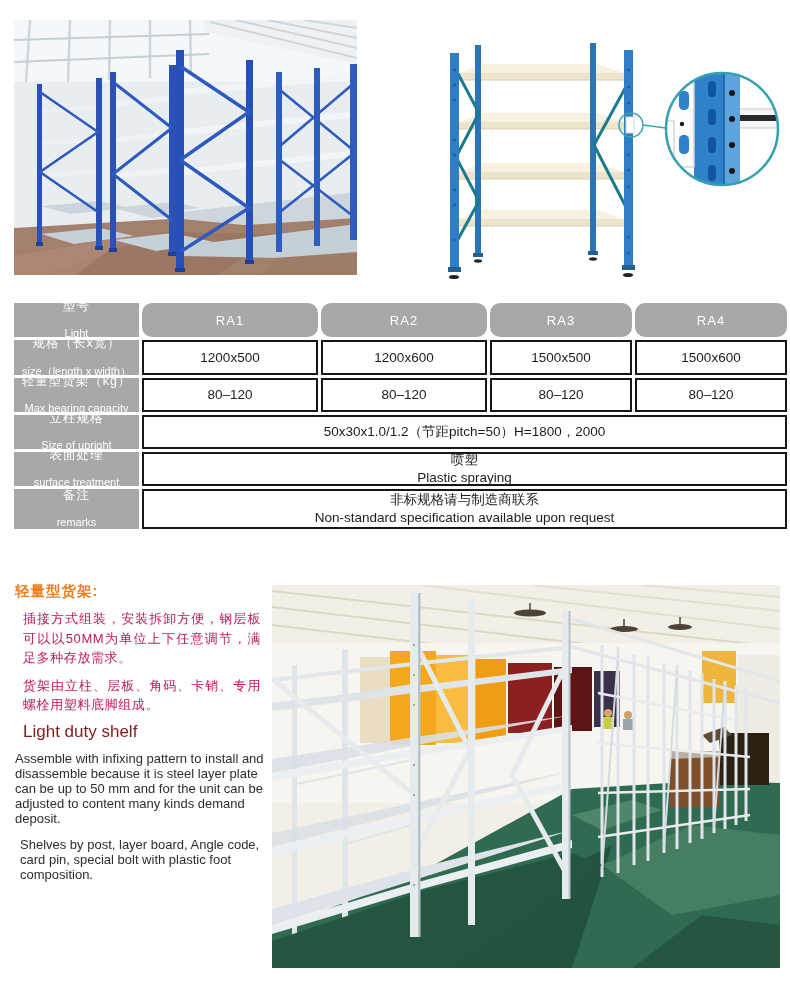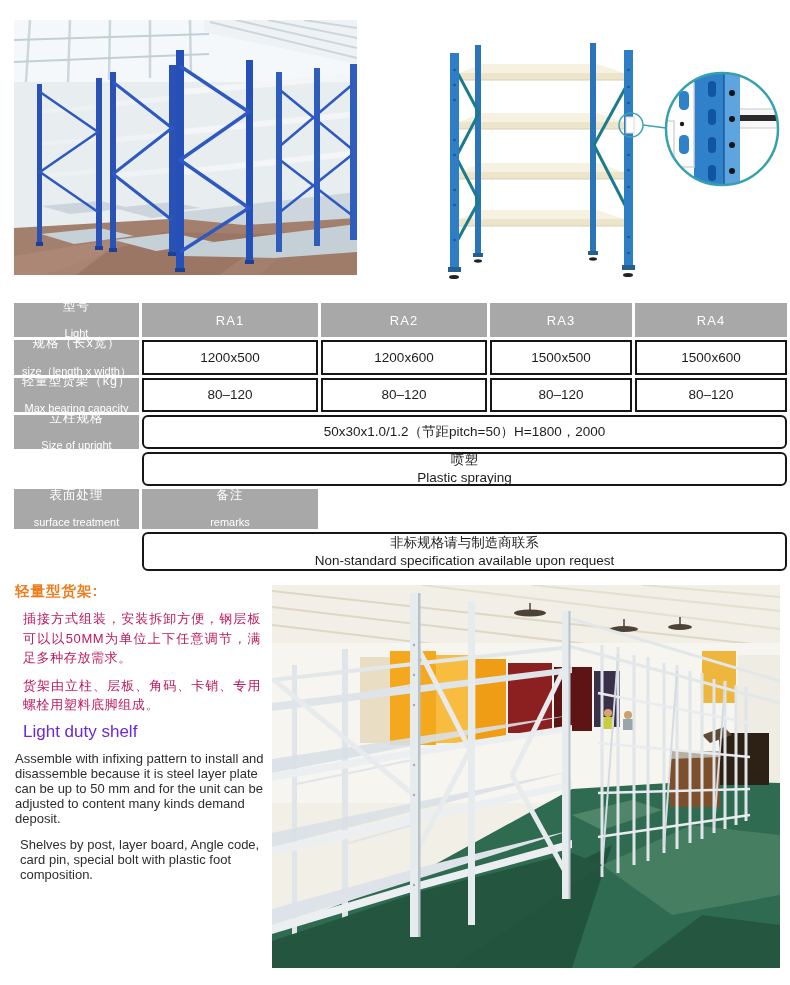--- a/index.html
+++ b/index.html
@@ -23,32 +23,32 @@
     display: grid;
     grid-template-columns: 125px 176px 166px 142px 152px;
     grid-template-rows: 34px 35px 34px 34px 34px 40px;
     gap: 3px;
     background: #ffffff;
   }
   .cell { display: flex; align-items: center; justify-content: center; text-align: center; }
   .lbl  { background: #a8a8a8; color: #ffffff; flex-direction: column; line-height: 1.25; gap: 13px; }
   .lbl .zh { font-size: 12.5px; letter-spacing: 1px; }
   .lbl .en { font-size: 11px; }
-  .hd   { background: #a8a8a8; color: #ffffff; font-size: 13px; letter-spacing: 1px; }
+  .hd   { background: #a8a8a8; color: #ffffff; font-size: 13px; letter-spacing: 1px; border-radius: 10px; }
   .val  { background: #ffffff; border: 2px solid #161616; color: #1c1c1c;
           font-size: 13.5px; flex-direction: column; line-height: 1.3; }
-  .span4 { grid-column: 2 / 6; border-radius: 6px; }
+  .span4 { grid-column: 2 / 6; }
 
   
   .zh-section { position: absolute; left: 15px; top: 582px; width: 254px; }
   .zh-heading { color: #ee7d1e; font-weight: bold; font-size: 14.5px; margin-bottom: 7px; letter-spacing: 1px; }
   .zh-section p { margin: 8px; font-size: 13px; line-height: 19.5px; color: #be185d;
                   text-align: justify; letter-spacing: 0.6px; }
   .en-section { position: absolute; left: 15px; top: 722px; width: 250px; }
-  .en-heading { color: #6d28d9; font-size: 17px; margin: 0 0 9px 8px; }
+  .en-heading { color: #7f1d1d; font-size: 17px; margin: 0 0 9px 8px; }
   .en-section p { margin: 0 0 11px 0; font-size: 13px; line-height: 15px; color: #2d2d2d; }
   .en-section p.p2 { padding-left: 5px; }
 </style>
 </head>
 <body>
 
 <div class="page">
 
   <div class="photo-left">
     <svg viewBox="0 0 343 255" width="343" height="255">
@@ -266,27 +266,27 @@
     <div class="cell val">80–120</div>
     <div class="cell val">80–120</div>
     <div class="cell val">80–120</div>
 
     <div class="cell lbl">
       <span class="zh">立柱规格</span>
       <span class="en">Size of upright</span>
     </div>
     <div class="cell val span4">50x30x1.0/1.2（节距pitch=50）H=1800，2000</div>
 
+    <div class="cell lbl">
+      <span class="zh">表面处理</span>
+      <span class="en">surface treatment</span>
+    </div>
     <div class="cell val span4">
       <span>喷塑</span>
       <span>Plastic spraying</span>
-    </div>
-    <div class="cell lbl">
-      <span class="zh">表面处理</span>
-      <span class="en">surface treatment</span>
     </div>
 
     <div class="cell lbl">
       <span class="zh">备注</span>
       <span class="en">remarks</span>
     </div>
     <div class="cell val span4">
       <span>非标规格请与制造商联系</span>
       <span>Non-standard specification available upon request</span>
     </div>

